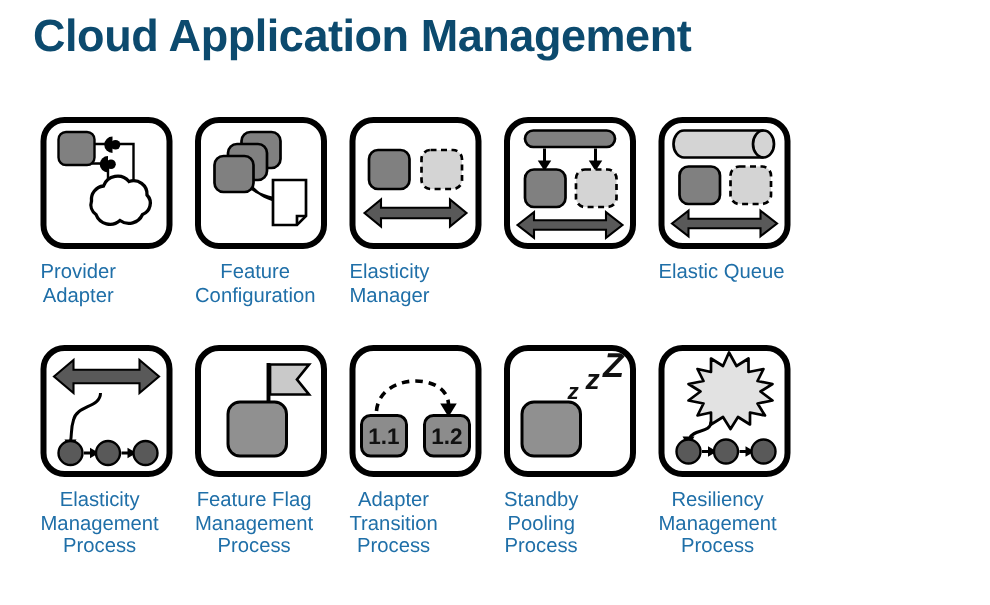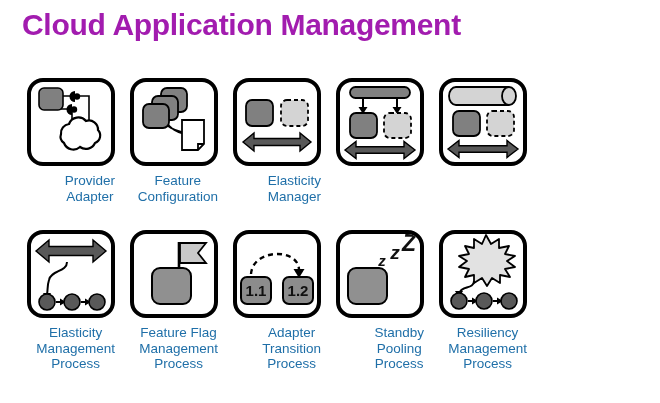--- a/index.html
+++ b/index.html
@@ -3,27 +3,27 @@
 <meta charset="utf-8">
 <style>
   html,body{margin:0;padding:0;}
   body{
     width:660px;height:403px;background:#ffffff;
     font-family:"Liberation Sans","DejaVu Sans",sans-serif;
     overflow:hidden;position:relative;
   }
   #page-title{
     position:absolute;left:22px;top:8px;
-    font-size:30px;font-weight:bold;color:#a21caf;
+    font-size:30px;font-weight:bold;color:#0c4a6e;
     letter-spacing:-0.3px;white-space:nowrap;
   }
   .row{position:absolute;left:0;display:flex;}
   #row-1{top:78px;padding-left:27px;}
   #row-2{top:230px;padding-left:27px;}
-  .cell{width:88px;margin-right:15px;display:flex;flex-direction:column;align-items:flex-end;}
+  .cell{width:88px;margin-right:15px;display:flex;flex-direction:column;align-items:flex-start;}
   .tile{
     width:88px;height:88px;box-sizing:border-box;
     border:4px solid #000000;border-radius:16px;background:#ffffff;
     position:relative;overflow:hidden;
   }
   .tile svg{position:absolute;left:0;top:0;}
   .label{
     margin-top:7px;text-align:center;color:#1F6FA8;
     font-size:13.5px;line-height:15.5px;white-space:pre-line;
   }
@@ -97,20 +97,21 @@
   <div class="cell">
     <div class="tile">
       <svg width="80" height="80" viewBox="0 0 80 80">
         <path d="M13 5 H66 A7 9 0 0 1 66 23 H13 A7 9 0 0 1 13 5 Z" fill="#D4D4D4" stroke="#000" stroke-width="1.8"></path>
         <path d="M66 5 A7 9 0 0 0 66 23" fill="none" stroke="#000" stroke-width="1.8"></path>
         <rect x="10" y="29" width="27" height="25" rx="6" fill="#808080" stroke="#000" stroke-width="1.8"></rect>
         <rect x="44" y="29" width="27" height="25" rx="6" fill="#D4D4D4" stroke="#000" stroke-width="1.8" stroke-dasharray="4 3"></rect>
         <path d="M5 67 L16 58.5 L16 63.8 L64 63.8 L64 58.5 L75 67 L64 75.5 L64 70.2 L16 70.2 L16 75.5 Z" fill="#595959" stroke="#000" stroke-width="1.4"></path>
       </svg>
     </div>
+    <div class="label">Elastic Queue</div>
   </div>
 
 
 </div>
 
 <div class="row" id="row-2">
 
   <div class="cell">
     <div class="tile">
       <svg width="80" height="80" viewBox="0 0 80 80">

